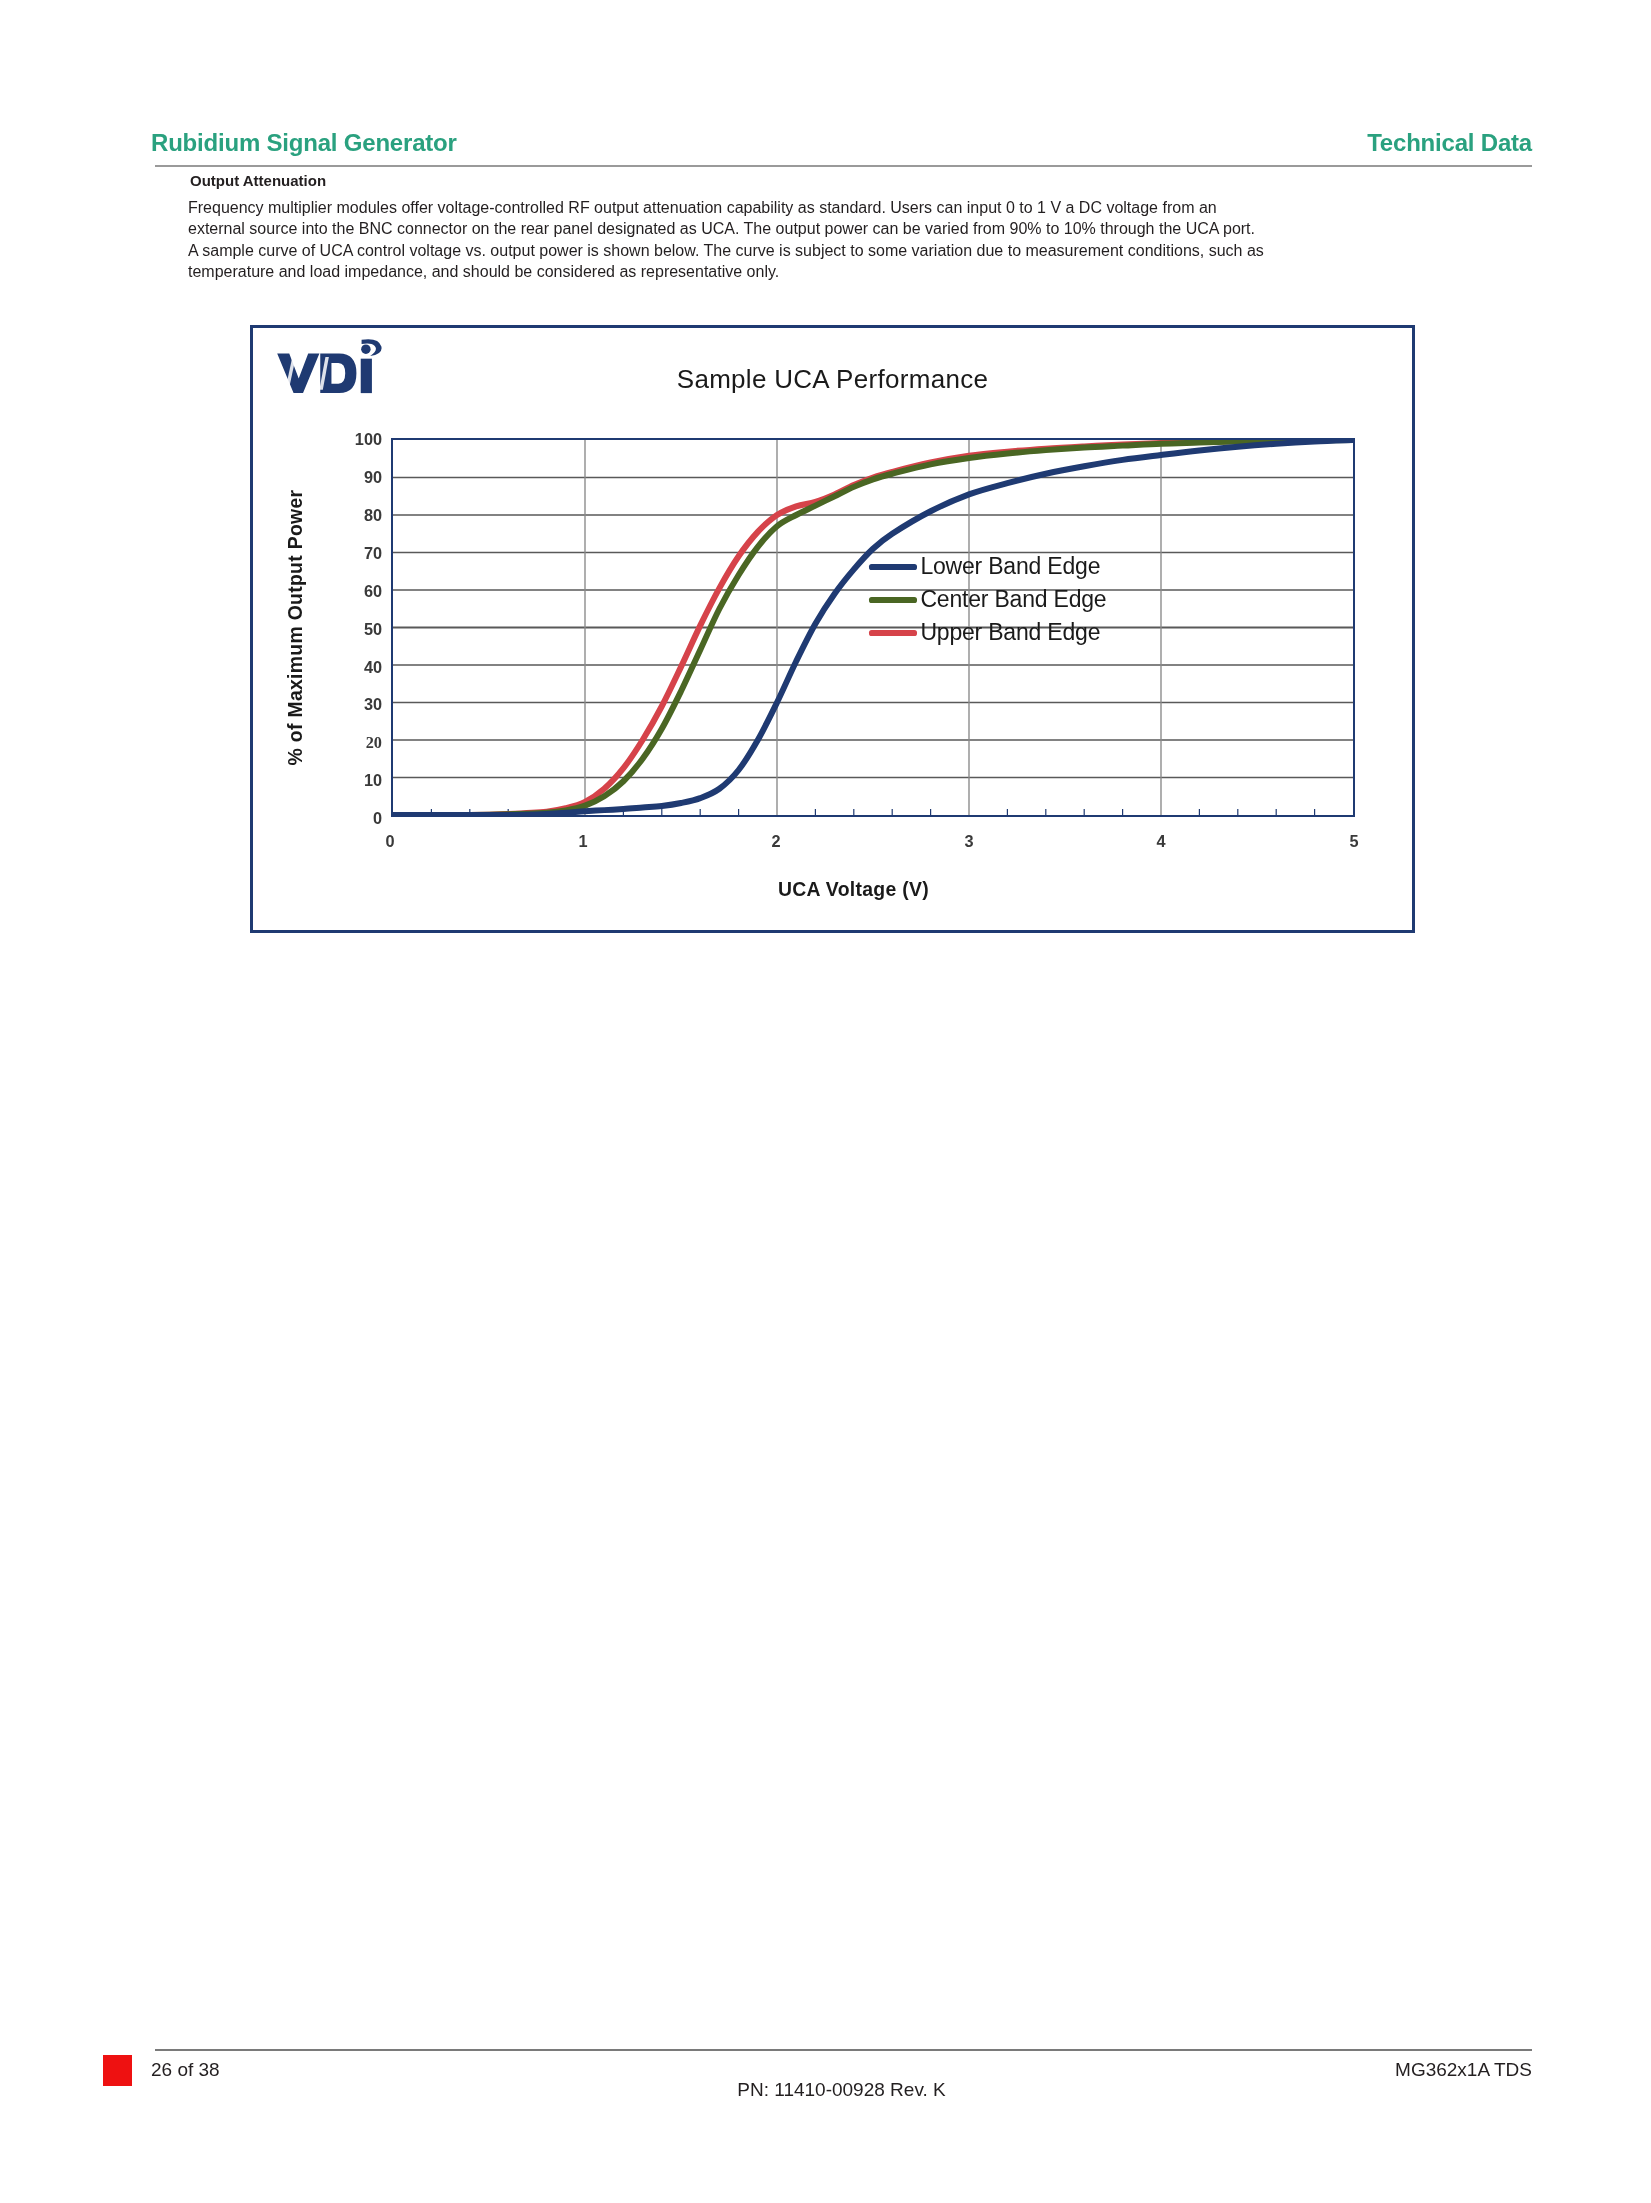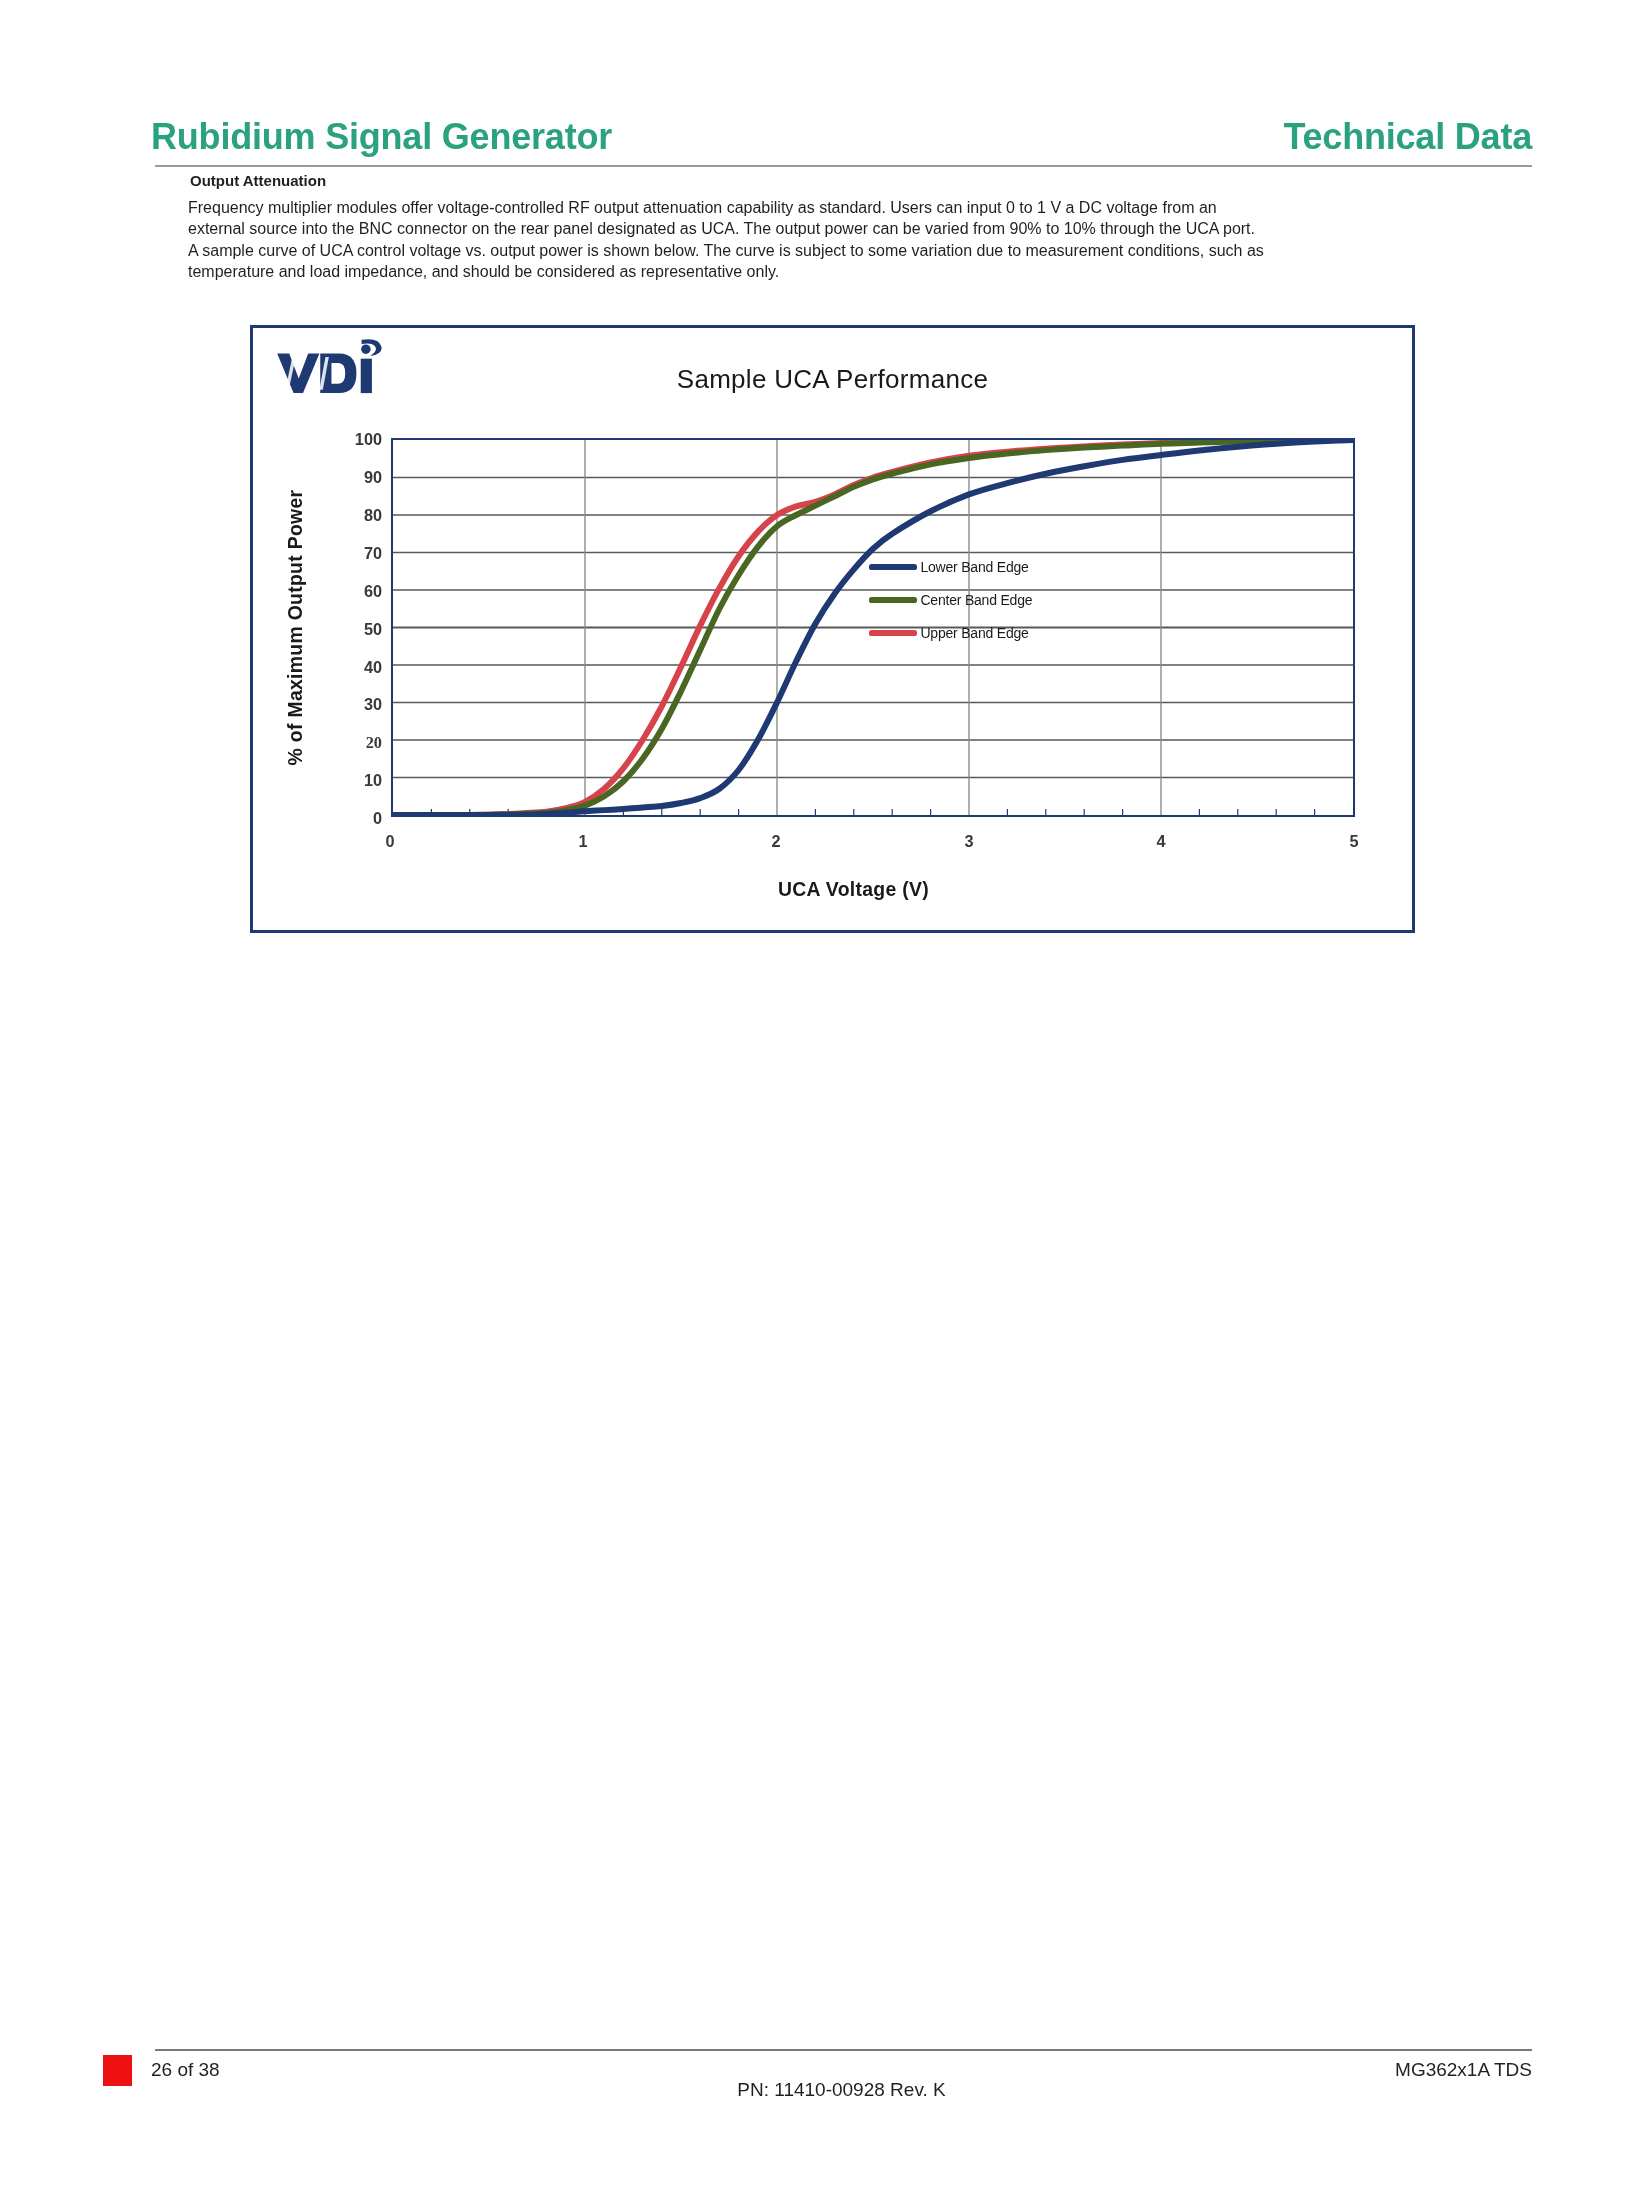--- a/index.html
+++ b/index.html
@@ -21,21 +21,21 @@
     position: absolute;
     left: 151px;
     top: 103px;
     width: 1381px;
     height: 52px;
     display: flex;
     align-items: flex-end;
     justify-content: space-between;
   }
   .header-title {
-    font-size: 36px;
+    font-size: 24px;
     font-weight: bold;
     color: #2aa17f;
     letter-spacing: -0.2px;
     line-height: 1;
     white-space: nowrap;
   }
   #header-rule {
     position: absolute;
     left: 155px;
     top: 165px;
@@ -170,21 +170,21 @@
     height: 33px;
   }
   .legend-swatch {
     width: 48px;
     height: 6px;
     border-radius: 2.6px;
     margin-right: 3.4px;
     flex: none;
   }
   .legend-text {
-    font-size: 14px;
+    font-size: 23px;
     color: #1a1a1a;
     white-space: nowrap;
     letter-spacing: -0.2px;
   }
 
   
   #footer-rule {
     position: absolute;
     left: 155px;
     top: 2049px;

